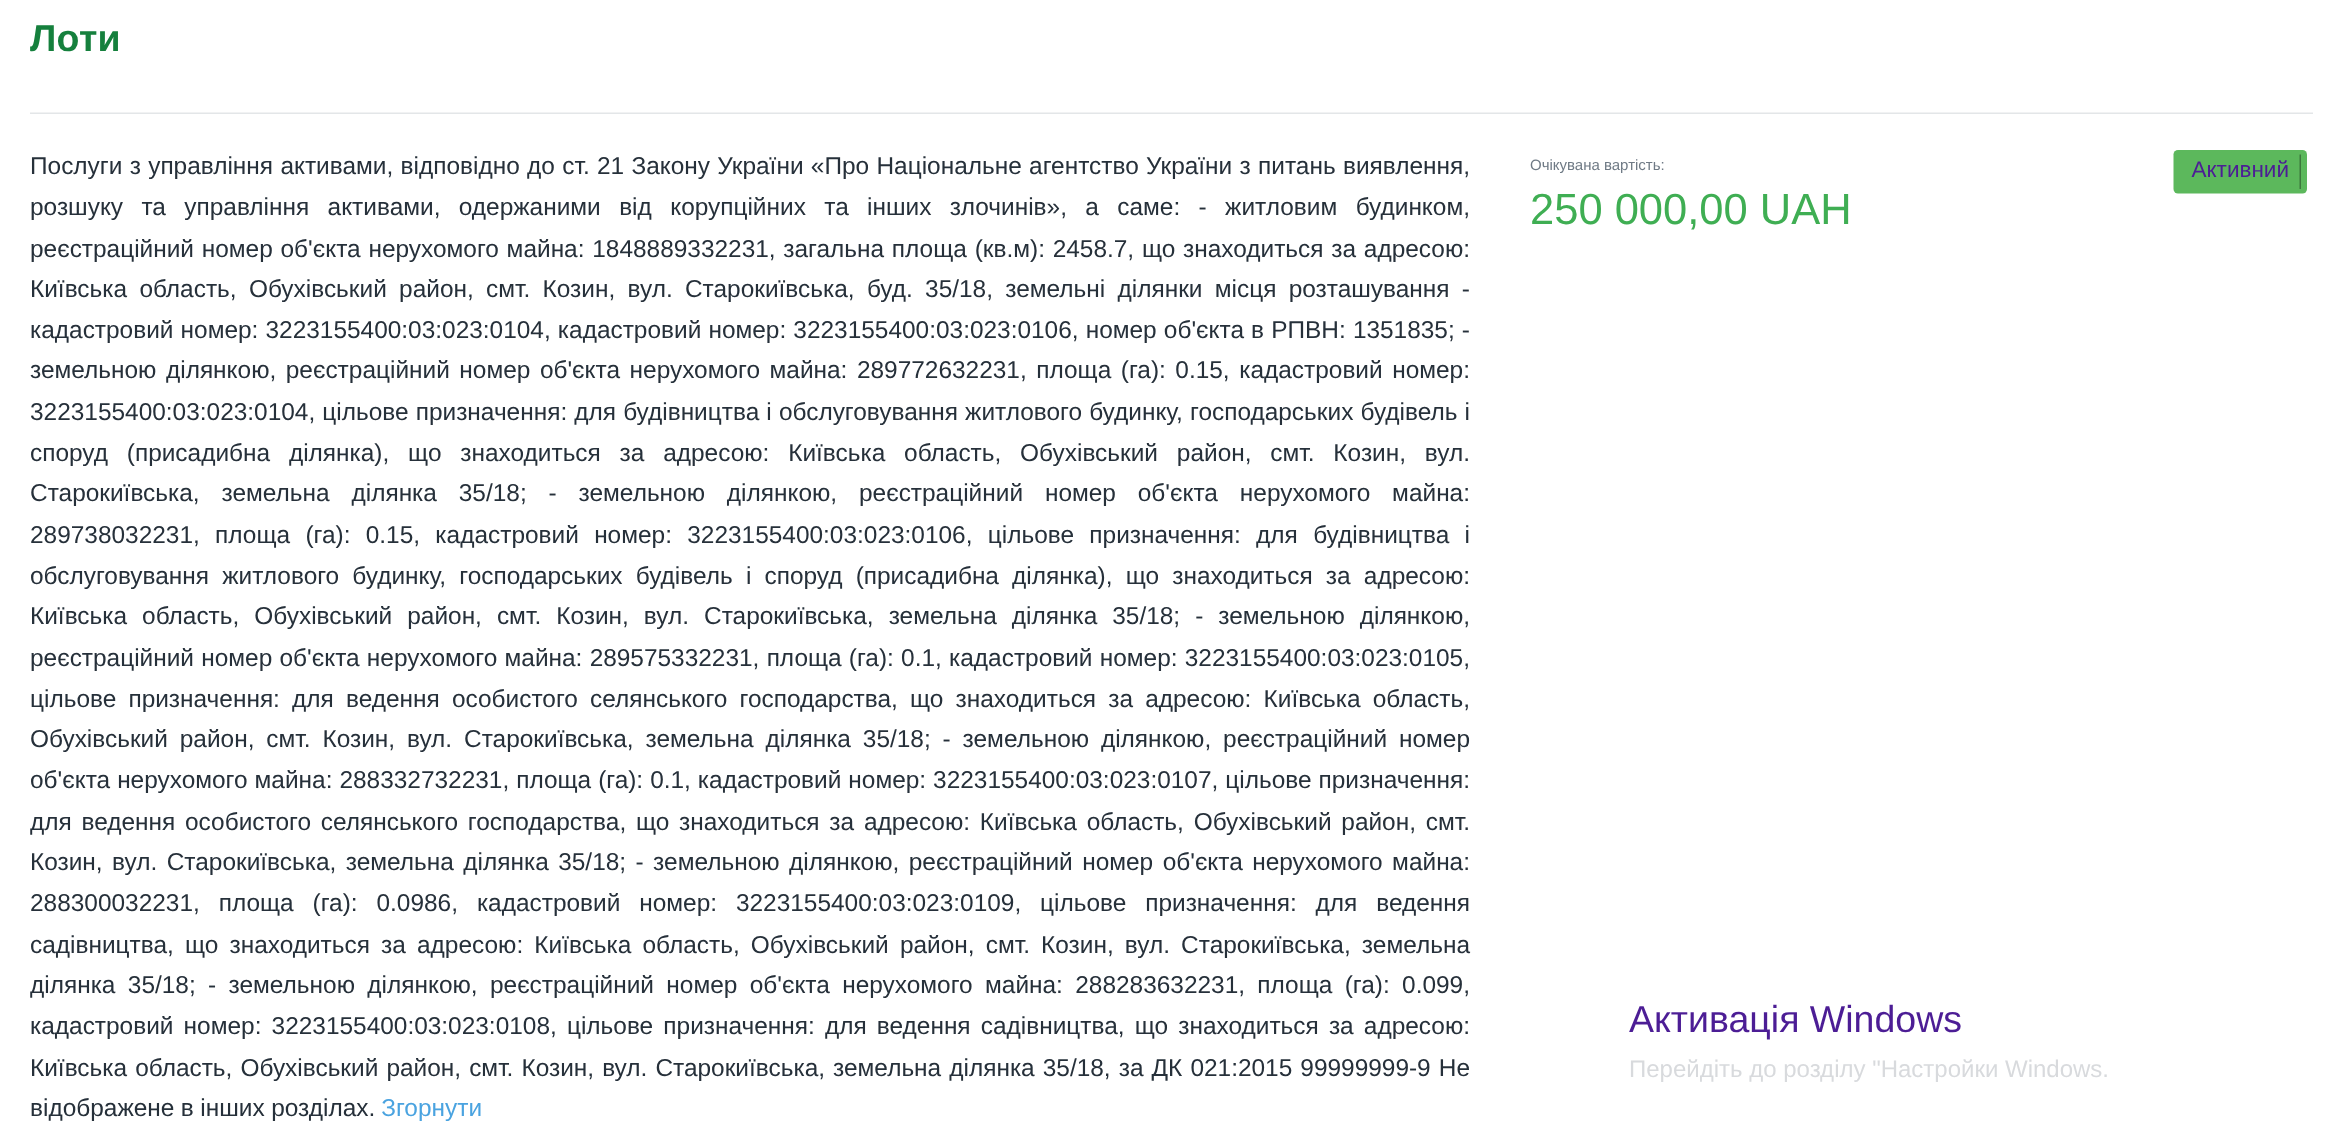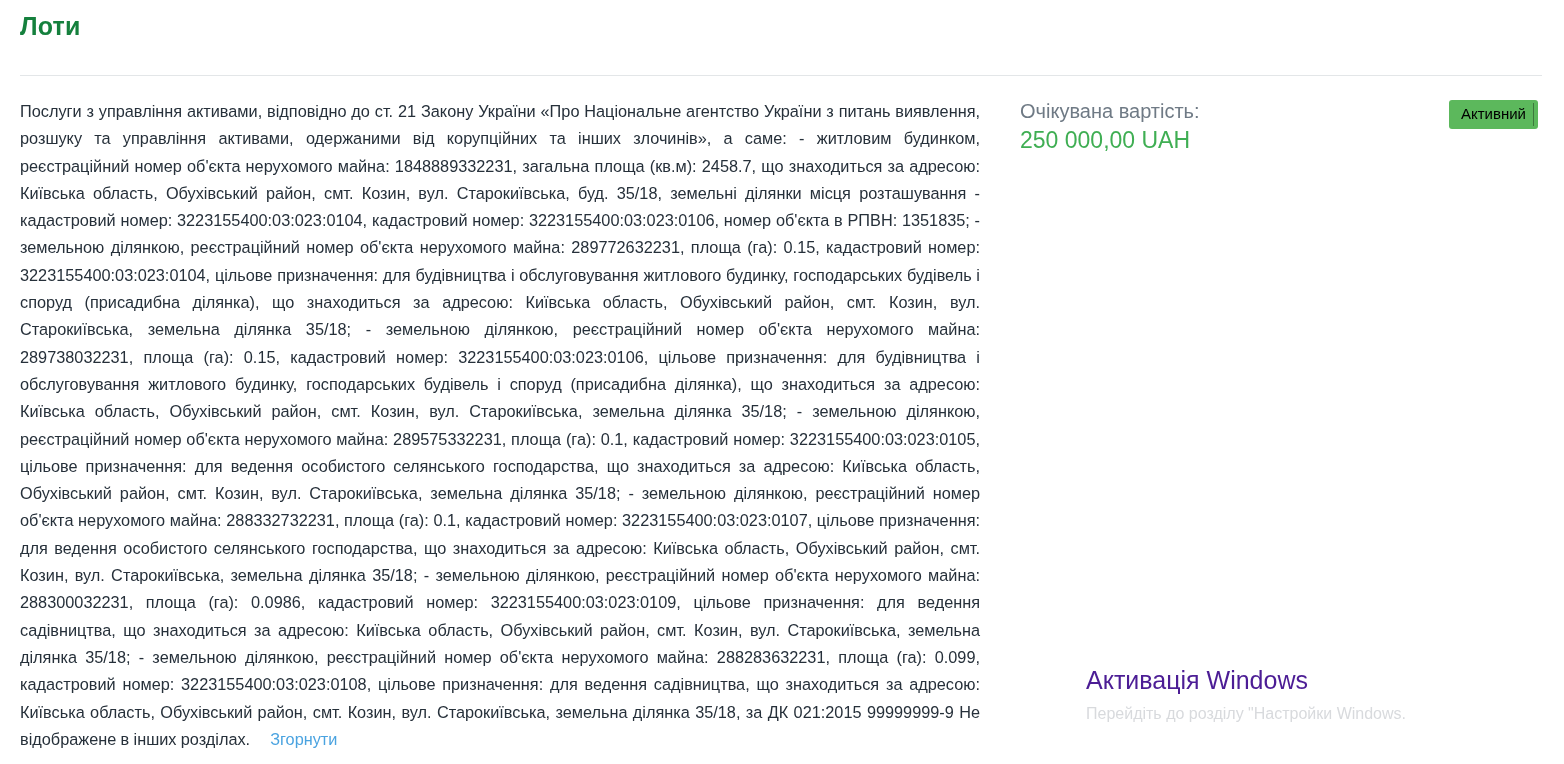--- a/index.html
+++ b/index.html
@@ -45,54 +45,54 @@
     text-align: justify;
     text-justify: inter-word;
     color: #26303a;
     word-spacing: -0.2px;
   }
 
   .collapse-link {
     color: #4aa3e0;
     text-decoration: none;
     cursor: pointer;
-    margin-left: 20px;
+    margin-left: 4px;
     font-size: 16.3px;
   }
 
   .lot-value {
     flex: 1 1 auto;
     padding-left: 40px;
     padding-top: 2px;
   }
 
   .value-label {
-    font-size: 20px;
+    font-size: 10px;
     color: #6f7a85;
     line-height: 22px;
   }
 
   .value-amount {
-    font-size: 23px;
+    font-size: 29px;
     color: #3fae53;
     line-height: 32px;
     margin-top: 2px;
     white-space: nowrap;
   }
 
   .status-wrap {
     flex: 0 0 auto;
     padding-top: 2px;
     padding-right: 4px;
   }
 
   .status-badge {
     display: inline-block;
     background: #5cb85c;
-    color: #000000;
+    color: #4c1d95;
     font-size: 15px;
     line-height: 18px;
     padding: 5px 12px 6px 12px;
     border-radius: 3px;
     white-space: nowrap;
     position: relative;
   }
   .status-badge::after {
     content: "";
     position: absolute;

